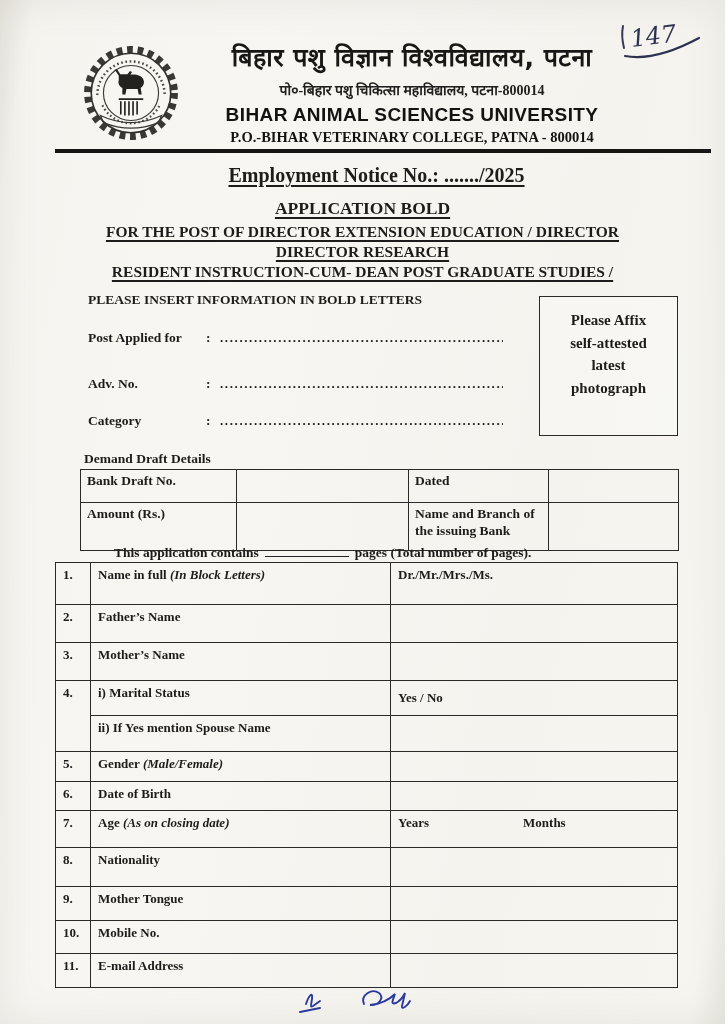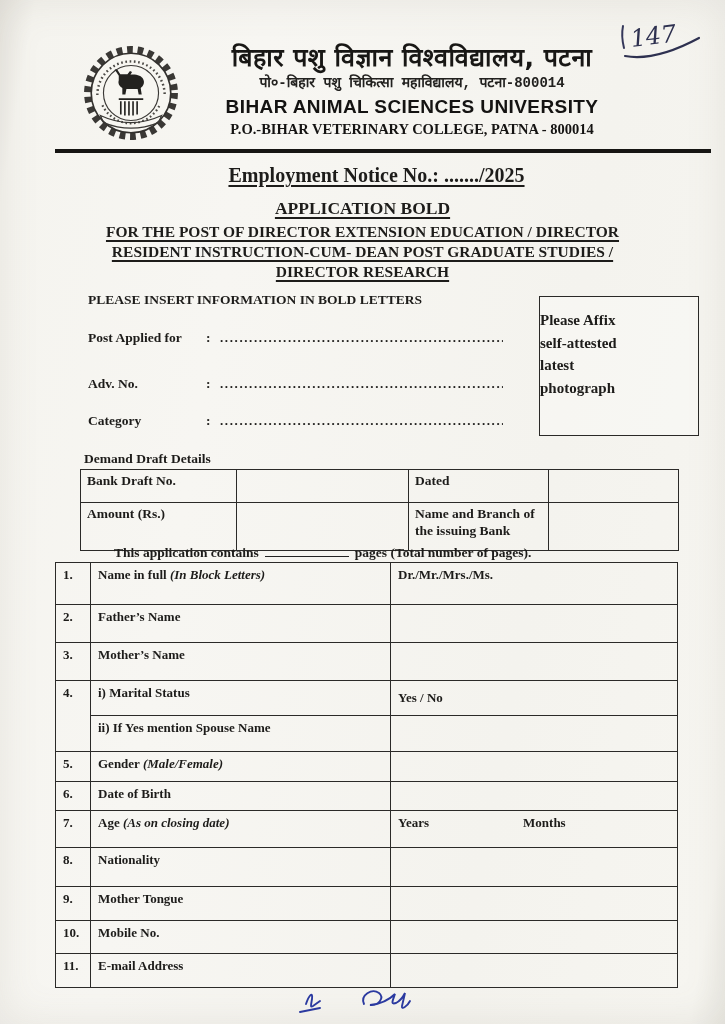--- a/index.html
+++ b/index.html
@@ -13,33 +13,33 @@
     position:relative;width:725px;height:1024px;
     background:linear-gradient(100deg,#e8e6e0 0%,#f5f4ef 4%,#f7f6f2 30%,#f4f3ee 70%,#f6f5f0 96%,#ecebe5 100%);
     box-shadow:inset 0 0 40px rgba(120,115,100,0.12);
   }
   
   .corner-mark{position:absolute;top:12px;right:22px;width:88px;height:60px;}
   
   .logo{position:absolute;left:80px;top:42px;width:102px;height:102px;}
   .head-text{position:absolute;left:188px;top:44px;width:448px;text-align:center;}
   .hindi-title{font-family:"DejaVu Sans",sans-serif;font-weight:bold;font-size:25px;line-height:1.12;letter-spacing:.5px;color:#181715;}
-  .hindi-sub{font-family:Liberation Mono, monospace;font-weight:bold;font-size:14px;margin-top:0;color:#22211f;}
+  .hindi-sub{font-family:Liberation Serif, serif;font-weight:bold;font-size:14px;margin-top:8px;color:#22211f;}
   .en-title{font-family:"Liberation Sans",sans-serif;font-weight:bold;font-size:19px;margin-top:5px;letter-spacing:.4px;color:#141312;}
   .en-sub{font-family:"Liberation Serif",serif;font-weight:bold;font-size:14.5px;margin-top:3px;color:#141312;}
   .head-rule{position:absolute;left:55px;right:14px;top:149px;height:4px;background:#161513;}
   
   .emp-notice{position:absolute;left:0;right:0;top:164px;text-align:center;font-weight:bold;font-size:20px;padding-left:28px;}
   .emp-notice span, .u{text-decoration:underline;text-decoration-thickness:1.5px;text-underline-offset:3px;}
   .app-form{position:absolute;left:0;right:0;top:198px;text-align:center;font-weight:bold;font-size:17.5px;}
   .post-head{position:absolute;left:30px;right:30px;top:222px;text-align:center;font-weight:bold;font-size:15.5px;line-height:1.3;}
   .instr{position:absolute;left:88px;top:292px;font-weight:bold;font-size:13.5px;}
   
-  .photo-box{position:absolute;left:539px;top:296px;width:160px;height:140px;border:1.6px solid #2a2927;
-    font-weight:bold;font-size:15px;line-height:1.5;padding-top:12px;box-sizing:border-box;background:rgba(255,255,255,0.25);}
+  .photo-box{position:absolute;left:539px;top:296px;width:139px;height:140px;border:1.6px solid #2a2927;
+    text-align:center;font-weight:bold;font-size:15px;line-height:1.5;padding-top:12px;box-sizing:border-box;background:rgba(255,255,255,0.25);}
   
   .field-row{position:absolute;left:88px;height:20px;font-weight:bold;font-size:13.5px;white-space:nowrap;}
   .field-row .flabel{display:inline-block;width:118px;}
   .field-row .fcolon{display:inline-block;width:14px;}
   .field-row .fdots{display:inline-block;width:283px;overflow:hidden;letter-spacing:1.6px;font-size:13px;vertical-align:bottom;}
   
   .dd-title{position:absolute;left:84px;top:451px;font-weight:bold;font-size:13.5px;}
   .dd-table{position:absolute;left:80px;top:469px;border-collapse:collapse;table-layout:fixed;background:transparent;}
   .dd-table td{border:1.4px solid #2b2a28;font-weight:bold;font-size:13.5px;padding:3px 6px;vertical-align:top;line-height:1.25;}
   
@@ -82,22 +82,22 @@
     <div class="hindi-sub">पो०-बिहार पशु चिकित्सा महाविद्यालय, पटना-800014</div>
     <div class="en-title">BIHAR ANIMAL SCIENCES UNIVERSITY</div>
     <div class="en-sub">P.O.-BIHAR VETERINARY COLLEGE, PATNA - 800014</div>
   </div>
   <div class="head-rule"></div>
 
   <div class="emp-notice"><span class="u">Employment Notice No.: ......./2025</span></div>
   <div class="app-form"><span class="u">APPLICATION BOLD</span></div>
   <div class="post-head">
     <div><span class="u">FOR THE POST OF DIRECTOR EXTENSION EDUCATION / DIRECTOR</span></div>
+    <div><span class="u">DIRECTOR RESEARCH</span></div>
     <div><span class="u">RESIDENT INSTRUCTION-CUM- DEAN POST GRADUATE STUDIES /</span></div>
-    <div><span class="u">DIRECTOR RESEARCH</span></div>
   </div>
 
   <div class="instr">PLEASE INSERT INFORMATION IN BOLD LETTERS</div>
 
   <div class="photo-box">
     <div>Please Affix</div>
     <div>self-attested</div>
     <div>latest</div>
     <div>photograph</div>
   </div>

